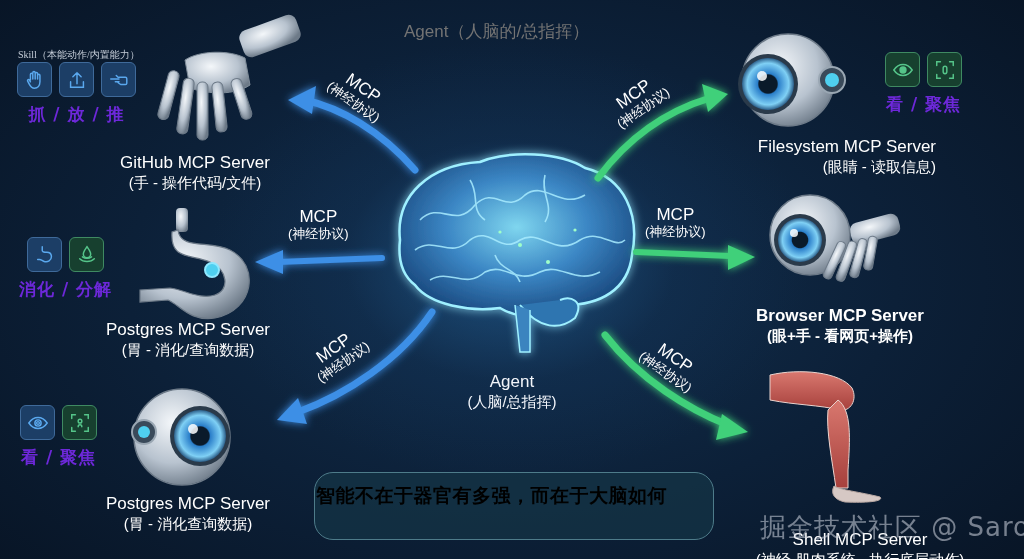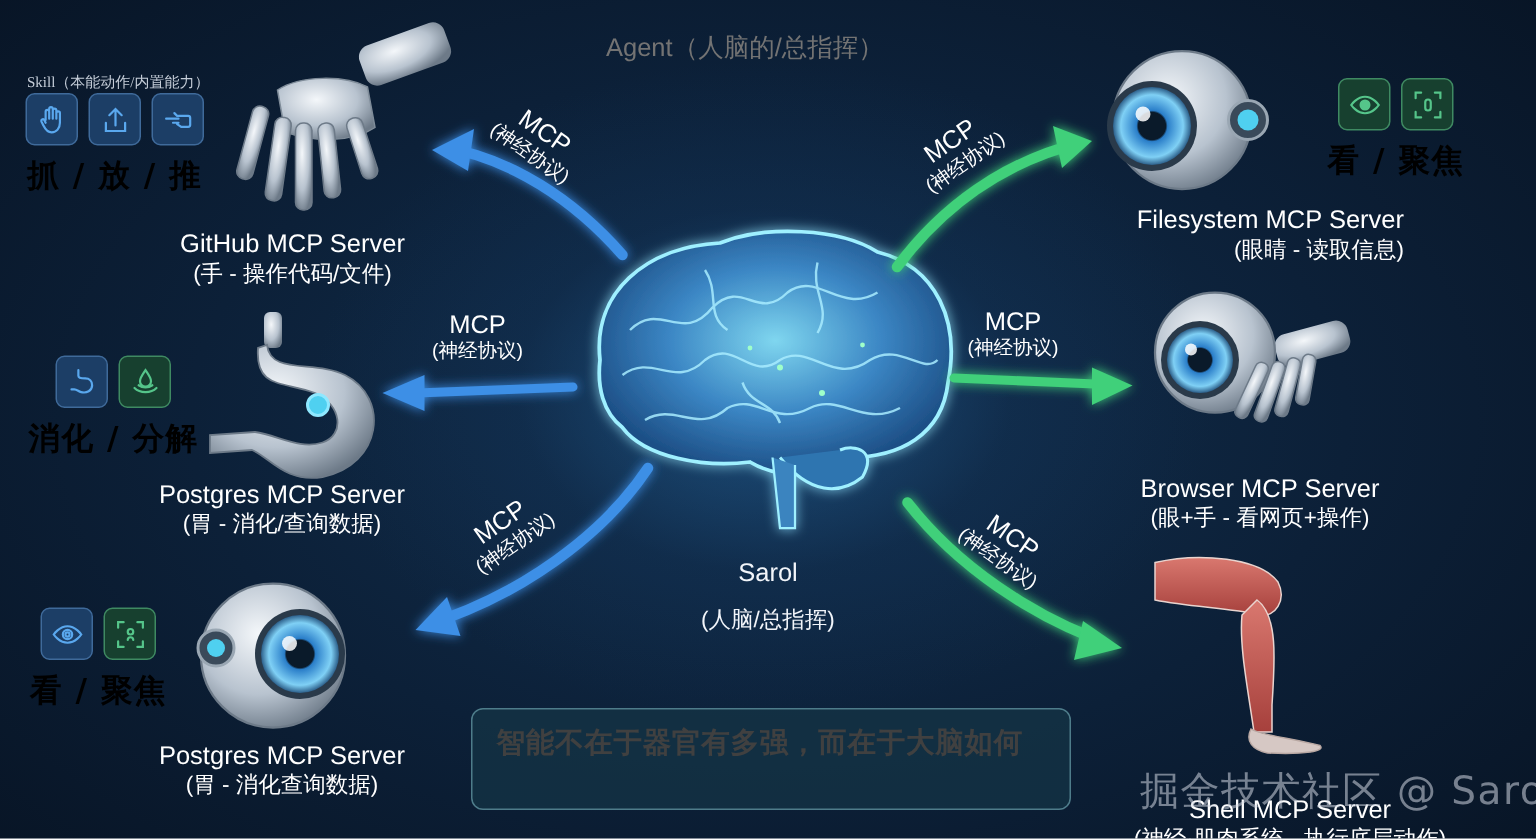--- a/index.html
+++ b/index.html
@@ -25,50 +25,50 @@
   .skill-group { display: flex; flex-direction: column; align-items: center; }
   .skill-icons { display: flex; gap: 7px; }
   .skill-icon {
     width: 35px; height: 35px; border-radius: 6px;
     display: flex; align-items: center; justify-content: center;
   }
   .skill-icon.blue { background: #1c3e66; border: 1.5px solid #3f6a9a; }
   .skill-icon.green { background: #17402f; border: 1.5px solid #3f8a62; }
   .skill-icon svg { width: 22px; height: 22px; }
   .skill-label {
-    margin-top: 6px; font-size: 21px; font-weight: bold; color: #000000;
+    margin-top: 6px; font-size: 17px; font-weight: bold; color: #6d28d9;
     letter-spacing: 1px; white-space: nowrap;
   }
   .server-label {
     text-align: center; white-space: nowrap;
     font-family: "Liberation Sans", sans-serif;
     color: #ffffff;
   }
   .server-label .name { font-size: 17px; line-height: 20px; }
   .server-label .desc { font-size: 15px; line-height: 20px; }
   .mcp-label {
     text-align: center; color: #ffffff; white-space: nowrap;
     font-family: "Liberation Sans", sans-serif;
   }
   .mcp-label .m { font-size: 17px; line-height: 18px; }
   .mcp-label .p { font-size: 13px; line-height: 16px; }
   .quote-box {
     left: 314px; top: 472px; width: 400px; height: 68px;
-    border: 1.5px solid #4e7c8a; border-radius: 8px;
+    border: 1.5px solid #4e7c8a; border-radius: 19px;
     background: rgba(20, 52, 70, 0.75);
-    padding: 10px 14px 0 16px;
-    font-size: 19px; line-height: 25px; color: #404040;
+    padding: 10px 14px 0 1px;
+    font-size: 19px; line-height: 25px; color: #000000;
     font-weight: bold; letter-spacing: 0.5px;
   }
   .agent-caption {
     left: 452px; top: 372px; width: 120px; text-align: center;
     font-family: "Liberation Sans", sans-serif;
   }
   .agent-caption .n { font-size: 17px; line-height: 20px; }
-  .agent-caption .d { font-size: 15px; line-height: 20px; margin-top: 12px; }
+  .agent-caption .d { font-size: 15px; line-height: 20px; }
   .watermark {
     left: 760px; top: 510px; font-size: 26px; color: rgba(210,215,225,0.55);
     white-space: nowrap; letter-spacing: 1px;
   }
   svg.layer { position: absolute; left: 0; top: 0; }
 </style>
 </head>
 <body>
 
 <svg class="layer" width="1024" height="559" viewBox="0 0 1024 559">
@@ -294,21 +294,21 @@
   <div class="desc">(胃 - 消化/查询数据)</div>
 </div>
 <div class="abs server-label" style="left:88px; top:494px; width:200px;">
   <div class="name">Postgres MCP Server</div>
   <div class="desc">(胃 - 消化查询数据)</div>
 </div>
 <div class="abs server-label" style="left:716px; top:137px; width:220px;text-align:right;">
   <div class="name">Filesystem MCP Server</div>
   <div class="desc">(眼睛 - 读取信息)</div>
 </div>
-<div class="abs server-label" style="left:740px; top:316px; width:200px;">
+<div class="abs server-label" style="left:740px; top:306px; width:200px;font-weight:bold;">
   <div class="name">Browser MCP Server</div>
   <div class="desc">(眼+手 - 看网页+操作)</div>
 </div>
 <div class="abs server-label" style="left:740px; top:530px; width:240px;">
   <div class="name">Shell MCP Server</div>
   <div class="desc">(神经·肌肉系统 - 执行底层动作)</div>
 </div>
 
 <div class="abs mcp-label" style="left:328px; top:78px; transform:rotate(35deg);">
   <div class="m">MCP</div>
@@ -329,21 +329,21 @@
 <div class="abs mcp-label" style="left:645px; top:206px;">
   <div class="m">MCP</div>
   <div class="p">(神经协议)</div>
 </div>
 <div class="abs mcp-label" style="left:640px; top:348px; transform:rotate(35deg);">
   <div class="m">MCP</div>
   <div class="p">(神经协议)</div>
 </div>
 
 <div class="abs agent-caption">
-  <div class="n">Sarol</div>
+  <div class="n">Agent</div>
   <div class="d">(人脑/总指挥)</div>
 </div>
 
 <div class="abs quote-box">
   <div>智能不在于器官有多强，而在于大脑如何</div>
 </div>
 
 <div class="abs watermark">掘金技术社区 @ Sarol</div>
 
 </body></html>

